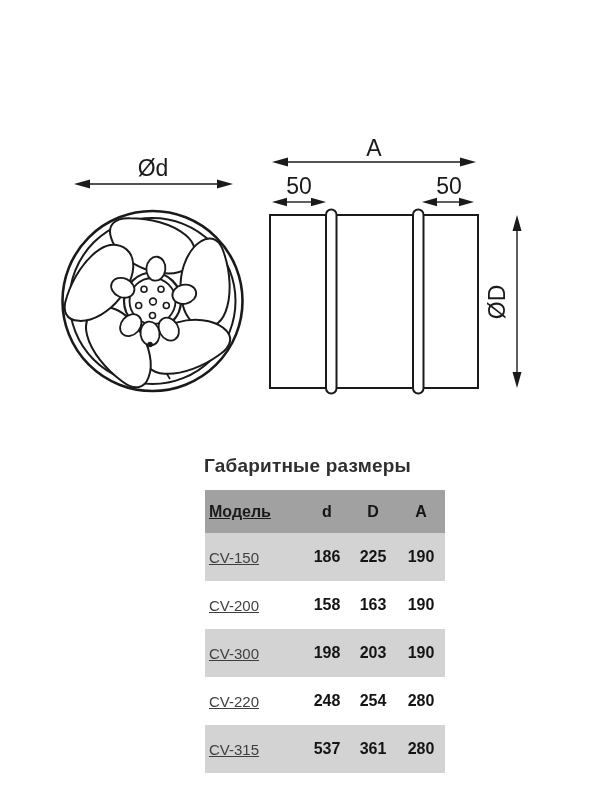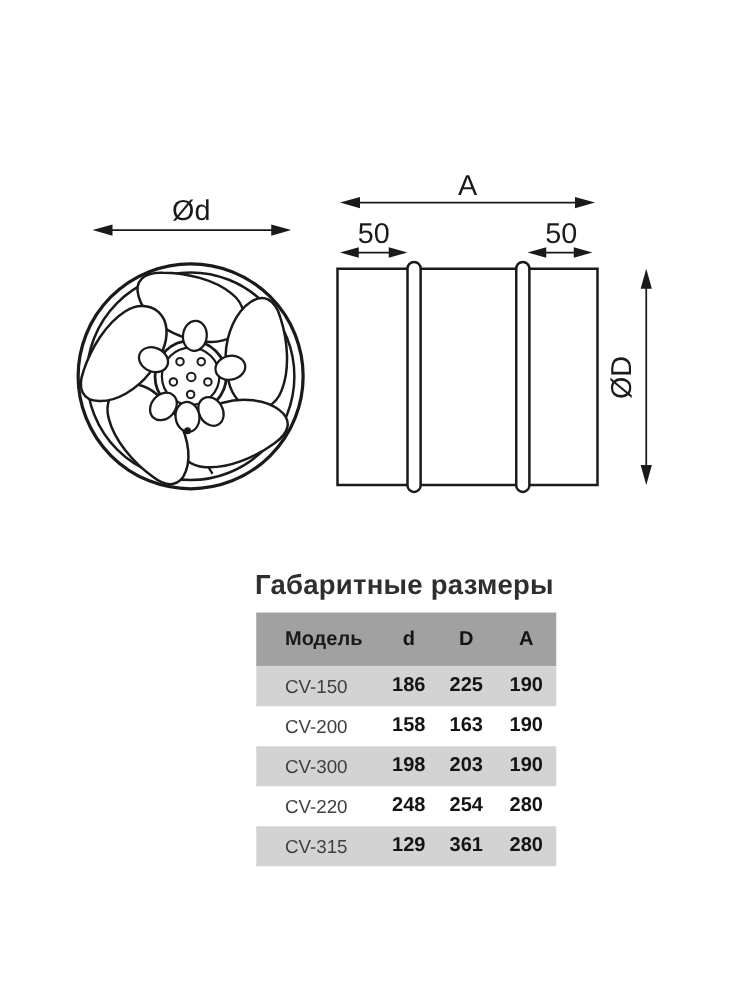--- a/index.html
+++ b/index.html
@@ -10,30 +10,30 @@
   #drawing-svg{position:absolute;left:0;top:0;}
   .ln{stroke:var(--line,#1a1a1a);fill:none;}
   .shape{stroke:var(--line,#1a1a1a);fill:#ffffff;}
   .solid{fill:var(--line,#1a1a1a);stroke:none;}
   .dim-text{
     font-family:"Liberation Sans",sans-serif;
     fill:var(--line,#1a1a1a);font-size:23px;font-weight:400;
   }
   .section-title{
     position:absolute;left:204px;top:455px;
-    font-size:22px;font-weight:bold;color:#2f2f2f;letter-spacing:.2px;
+    font-size:19px;font-weight:bold;color:#2f2f2f;letter-spacing:.2px;
   }
   .dim-table{position:absolute;left:205px;top:490px;width:240px;}
   .t-row{
     display:grid;grid-template-columns:100px 44px 48px 48px;
-    align-items:center;height:32px;
+    align-items:center;height:48px;
   }
   .t-row.head{height:43px;background:var(--header-bg,#a1a1a1);}
   .t-row.body:nth-child(odd){background:var(--row-alt-bg,#d3d3d3);}
-  .cell-model{padding-left:23px;font-size:15px;color:#3f3f3f;}
+  .cell-model{padding-left:4px;font-size:15px;color:#3f3f3f;text-decoration:underline;}
   .t-row.head .cell-model{font-weight:bold;color:#1a1a1a;font-size:16px;}
   .cell-num{text-align:center;font-weight:bold;font-size:16px;color:#141414;}
 </style>
 </head>
 <body>
 
 <svg id="drawing-svg" width="600" height="800" viewBox="0 0 600 800">
   <defs>
     <path id="blade" d="M -11,-31 C -27,-35 -43,-46 -48,-59 C -53,-71 -46,-79 -31,-80 C -12,-82 11,-79 26,-69 C 37,-62 40,-50 35,-41 C 30,-32 17,-28 6,-29 C 0,-29 -5,-30 -11,-31 Z"></path>
   </defs>
@@ -157,18 +157,18 @@
       <div class="cell-num">190</div>
     </div>
     <div class="t-row body">
       <div class="cell-model">CV-220</div>
       <div class="cell-num">248</div>
       <div class="cell-num">254</div>
       <div class="cell-num">280</div>
     </div>
     <div class="t-row body">
       <div class="cell-model">CV-315</div>
-      <div class="cell-num">129</div>
+      <div class="cell-num">537</div>
       <div class="cell-num">361</div>
       <div class="cell-num">280</div>
     </div>
   </div>
 </div>
 
 </body></html>

